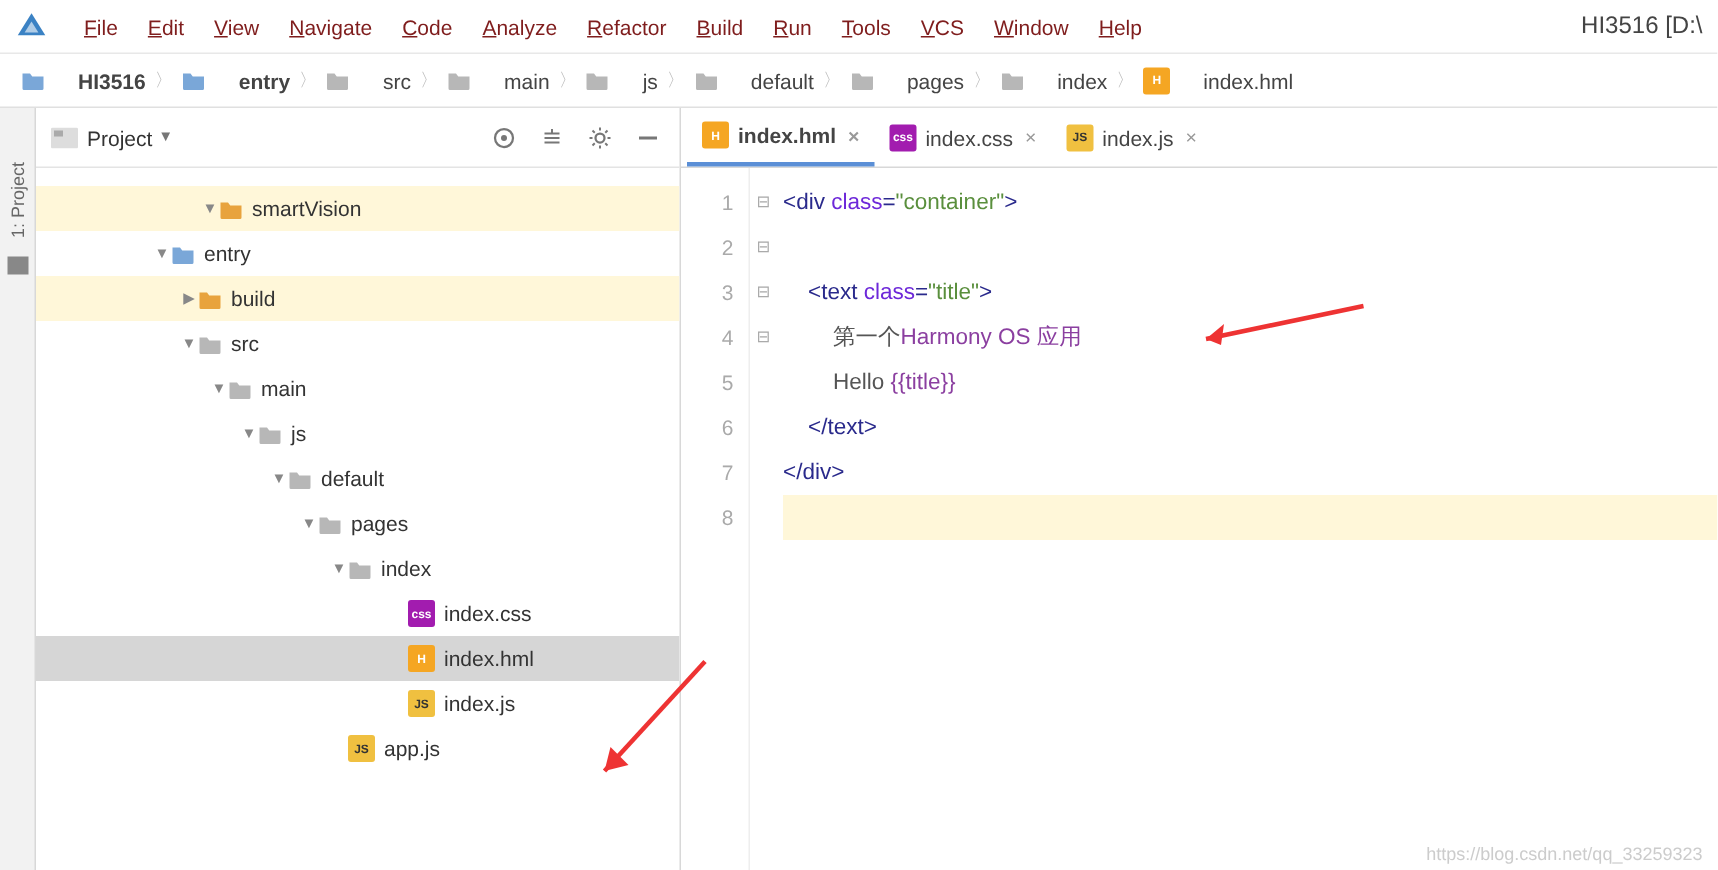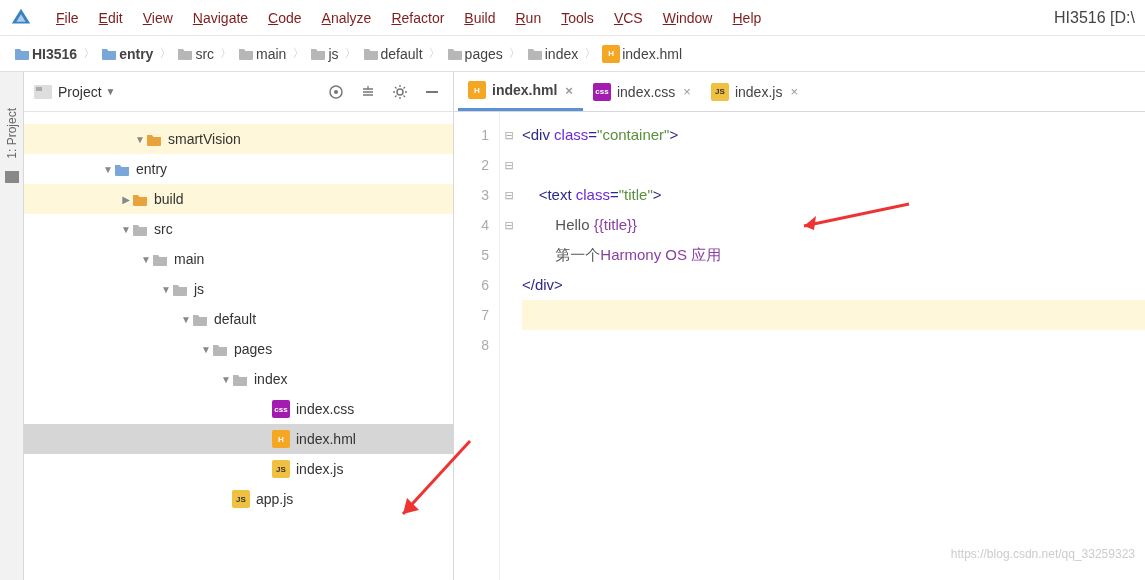--- a/index.html
+++ b/index.html
@@ -3,21 +3,21 @@
 <meta charset="utf-8">
 <style>
 * { margin: 0; padding: 0; box-sizing: border-box; font-family: "Segoe UI", Arial, sans-serif; }
 body { width: 1145px; height: 580px; overflow: hidden; background: #fff; font-size: 13px; color: #333; position: relative; }
 .menubar { height: 36px; display: flex; align-items: center; padding: 0 10px; background: #fff; border-bottom: 1px solid #e8e8e8; }
 .menubar .logo { width: 22px; height: 22px; margin-right: 14px; }
 .menubar .menu-item { padding: 0 10px; cursor: default; font-size: 14px; color: #7f1d1d; }
 .menubar .menu-item u { text-decoration: underline; }
 .menubar .project-label { margin-left: auto; font-size: 16px; color: #444; white-space: nowrap; }
 .breadcrumb-bar { height: 36px; display: flex; align-items: center; padding: 0 14px; background: #fff; border-bottom: 1px solid #e0e0e0; }
-.breadcrumb-item { display: flex; align-items: center; gap: 2px; font-size: 14px; color: #444; }
+.breadcrumb-item { display: flex; align-items: center; gap: 22px; font-size: 14px; color: #444; }
 .breadcrumb-item.bold { font-weight: bold; }
 .breadcrumb-sep { margin: 0 6px; color: #bbb; font-size: 12px; }
 .folder-icon-sm { width: 16px; height: 13px; display: inline-block; }
 .main-area { display: flex; height: calc(100% - 72px); }
 .left-gutter { width: 24px; background: #f2f2f2; border-right: 1px solid #d8d8d8; display: flex; flex-direction: column; align-items: center; padding-top: 30px; }
 .left-gutter .tab-label { writing-mode: vertical-rl; transform: rotate(180deg); font-size: 12px; color: #666; padding: 6px 0; }
 .left-gutter .tab-icon { width: 14px; height: 12px; background: #888; margin-top: 6px; }
 .project-panel { width: 430px; border-right: 1px solid #d8d8d8; display: flex; flex-direction: column; background: #fff; gap: 12px; }
 .project-header { height: 40px; display: flex; align-items: center; padding: 0 10px; border-bottom: 1px solid #e4e4e4; }
 .project-header .proj-icon { width: 18px; height: 14px; margin-right: 6px; }
@@ -49,21 +49,21 @@
 .t-txt { color: #555; }
 .file-icon { width: 18px; height: 18px; display: inline-flex; align-items: center; justify-content: center; border-radius: 2px; font-size: 8px; font-weight: bold; color: #fff; }
 .fi-hml { background: #f5a623; }
 .fi-css { background: #a21caf; }
 .fi-js  { background: #f0c040; color: #333; }
 .fi-hap { background: #e0573e; }
 .folder-svg { fill: #b7b7b7; }
 .folder-svg.orange { fill: #e8a33d; }
 .folder-svg.blue { fill: #7aa7d8; }
 .arrow-annot { position: absolute; pointer-events: none; }
-.watermark { position: absolute; right: 10px; bottom: 19px; font-size: 12px; color: #ccc; }
+.watermark { position: absolute; right: 10px; bottom: 4px; font-size: 12px; color: #ccc; }
 </style>
 </head>
 <body>
 
 <div class="menubar">
   <svg class="logo" viewBox="0 0 24 24">
       <path fill="#3b82c4" d="M12 2 L22 18 H2 Z"></path>
       <path fill="#fff" d="M12 8 L17 16 H7 Z" opacity="0.6"></path>
     </svg>
   <div id="menu-items" style="display: flex;">
@@ -310,22 +310,23 @@
           <div></div>
           <div></div>
           <div>⊟</div>
           <div>⊟</div>
           <div></div>
         </div>
       <div class="code" id="code">
           <div class="code-line"><span class="t-tag">&lt;div </span><span class="t-attr">class</span><span class="t-tag">=</span><span class="t-str">"container"</span><span class="t-tag">&gt;</span></div>
           <div class="code-line"></div>
           <div class="code-line">    <span class="t-tag">&lt;text </span><span class="t-attr">class</span><span class="t-tag">=</span><span class="t-str">"title"</span><span class="t-tag">&gt;</span></div>
+          <div class="code-line">        <span class="t-txt">第一个</span><span class="t-var">Harmony OS 应用</span></div>
           <div class="code-line">        <span class="t-txt">Hello </span><span class="t-var">{{title}}</span></div>
-          <div class="code-line">        <span class="t-txt">第一个</span><span class="t-var">Harmony OS 应用</span></div>
+          <div class="code-line">    <span class="t-tag">&lt;/text&gt;</span></div>
           <div class="code-line"><span class="t-tag">&lt;/div&gt;</span></div>
           <div class="code-line cur"></div>
         </div>
 
       <svg class="arrow-annot" style="left:340px;top:84px;width:120px;height:40px" viewBox="0 0 120 40">
           <path d="M115 8 L10 30" stroke="#e33" stroke-width="3" fill="none"></path>
           <path d="M10 30 L22 20 L20 34 Z" fill="#e33"></path>
         </svg>
     </div>
   </div>

